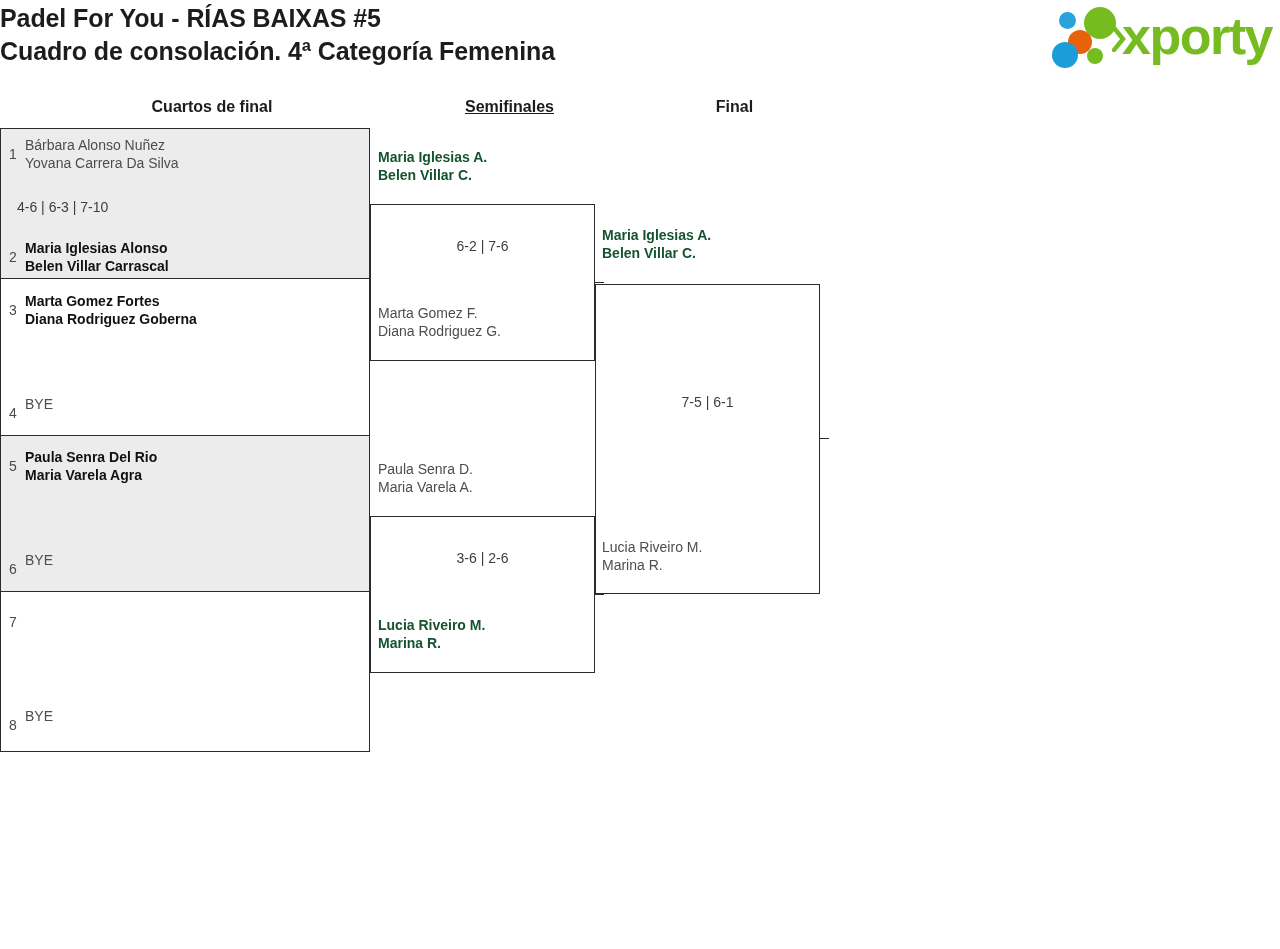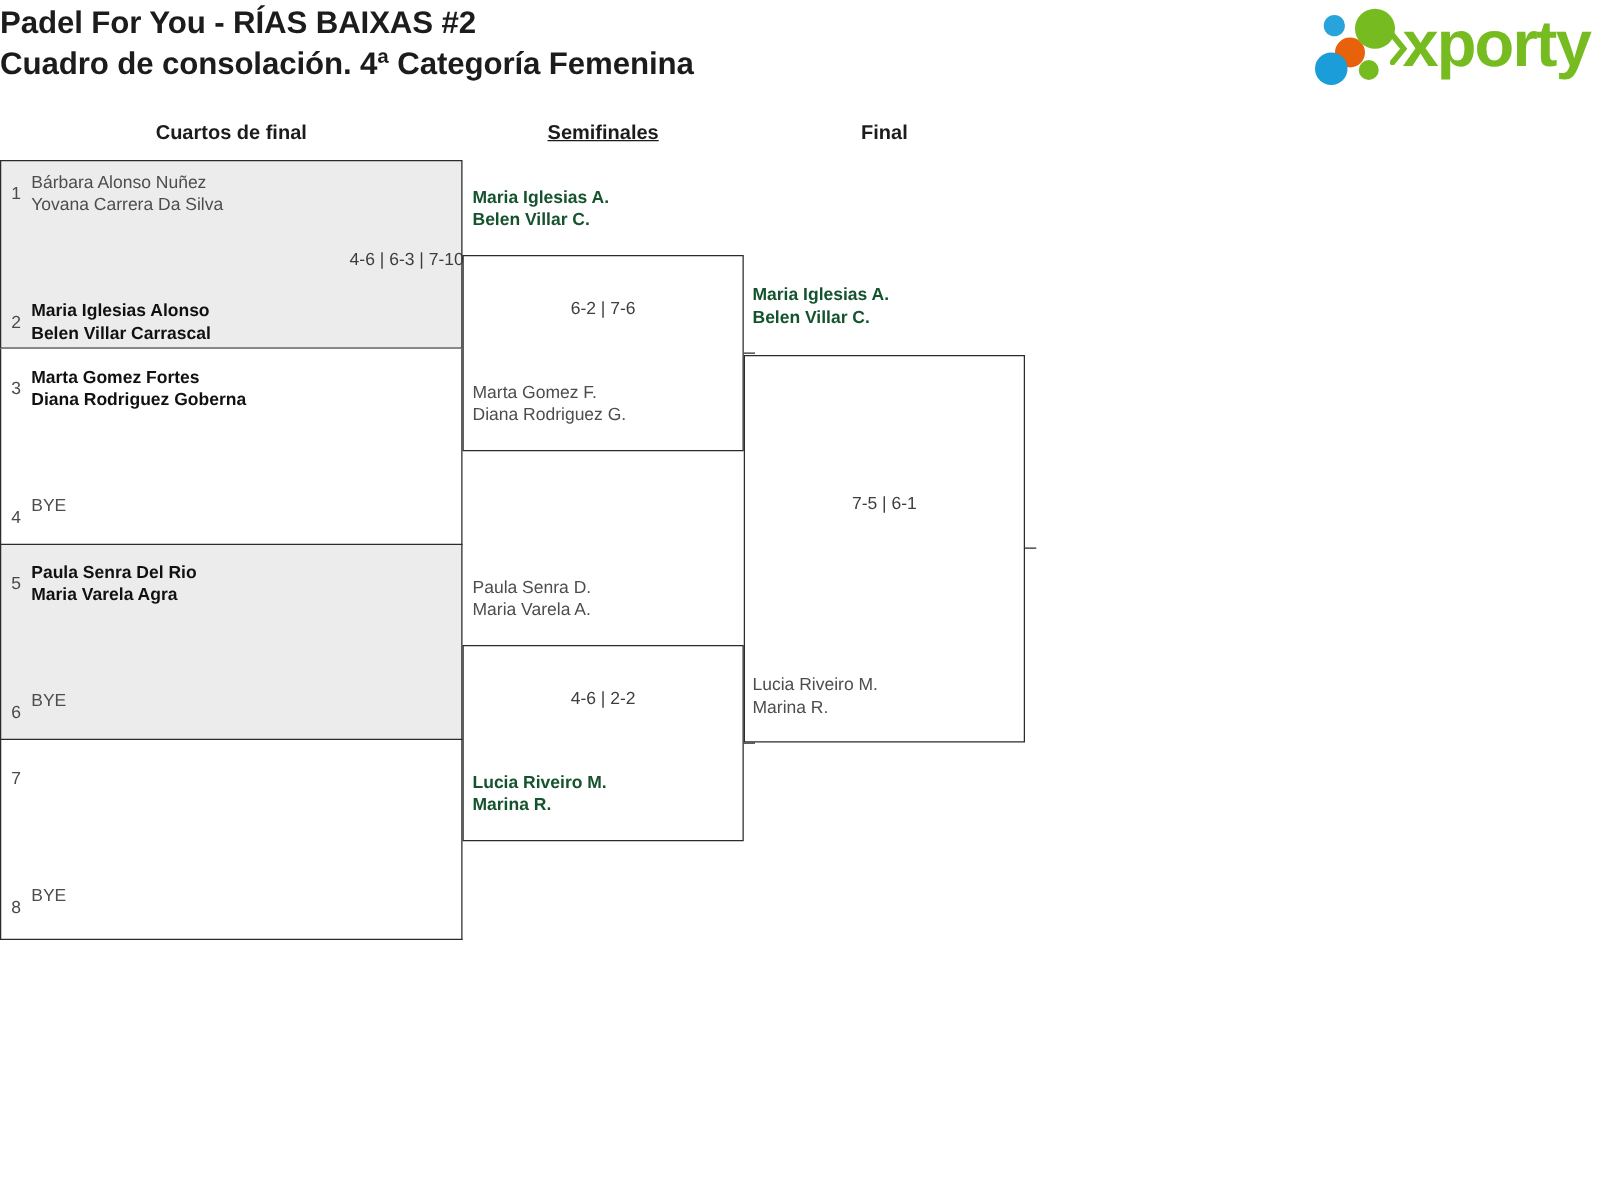--- a/index.html
+++ b/index.html
@@ -73,20 +73,21 @@
   }
 
   
   .round-header {
     position: absolute;
     font-size: 16px;
     font-weight: bold;
     color: #1c1c1c;
     text-align: center;
     line-height: 20px;
+    margin-left: 27px;
   }
   #round-header-qf  { left: 0px;   top: 97px; width: 370px; }
   #round-header-sf  { left: 370px; top: 97px; width: 225px; text-decoration: underline; }
   #round-header-f   { left: 595px; top: 97px; width: 225px; }
 
   
   #bracket {
     position: absolute;
     left: 0; top: 0;
     width: 1280px; height: 949px;
@@ -124,23 +125,23 @@
     font-size: 14px;
     line-height: 18px;
     color: #4d4d4d;
   }
   .names.winner {
     color: #111111;
     font-weight: bold;
   }
   .qf-score {
     position: absolute;
-    left: 0;
+    left: 16px;
     width: 370px;
-    text-align: right;
+    text-align: left;
     font-size: 14px;
     color: #3d3d3d;
     line-height: 18px;
   }
 
   
   .bracket-box {
     position: absolute;
     border: 1px solid #2b2b2b;
     background: transparent;
@@ -167,21 +168,21 @@
     position: absolute;
     background: #2b2b2b;
   }
 </style>
 </head>
 <body>
 
 <div id="header">
 
   <div id="title-block">
-    <div class="title-line">Padel For You - RÍAS BAIXAS #2</div>
+    <div class="title-line">Padel For You - RÍAS BAIXAS #5</div>
     <div class="title-line">Cuadro de consolación. 4ª Categoría Femenina</div>
   </div>
 
   <div id="logo">
     <div id="logo-dots">
       <span class="dot" id="dot-blue-small"></span>
       <span class="dot" id="dot-orange"></span>
       <span class="dot" id="dot-green-big"></span>
       <span class="dot" id="dot-blue-big"></span>
       <span class="dot" id="dot-green-small"></span>
@@ -270,21 +271,21 @@
   <div class="box-names winner" style="left:378px; top:148px;">
     <span>Maria Iglesias A.</span><br>
     <span>Belen Villar C.</span>
   </div>
   <div class="box-names" style="left:378px; top:304px;">
     <span>Marta Gomez F.</span><br>
     <span>Diana Rodriguez G.</span>
   </div>
 
   <div class="bracket-box" style="left:370px; top:516px; width:225px; height:157px;">
-    <div class="box-score" style="left:0; top:32px; width:223px;">4-6 | 2-2</div>
+    <div class="box-score" style="left:0; top:32px; width:223px;">3-6 | 2-6</div>
   </div>
   <div class="box-names" style="left:378px; top:460px;">
     <span>Paula Senra D.</span><br>
     <span>Maria Varela A.</span>
   </div>
   <div class="box-names winner" style="left:378px; top:616px;">
     <span>Lucia Riveiro M.</span><br>
     <span>Marina R.</span>
   </div>
 

